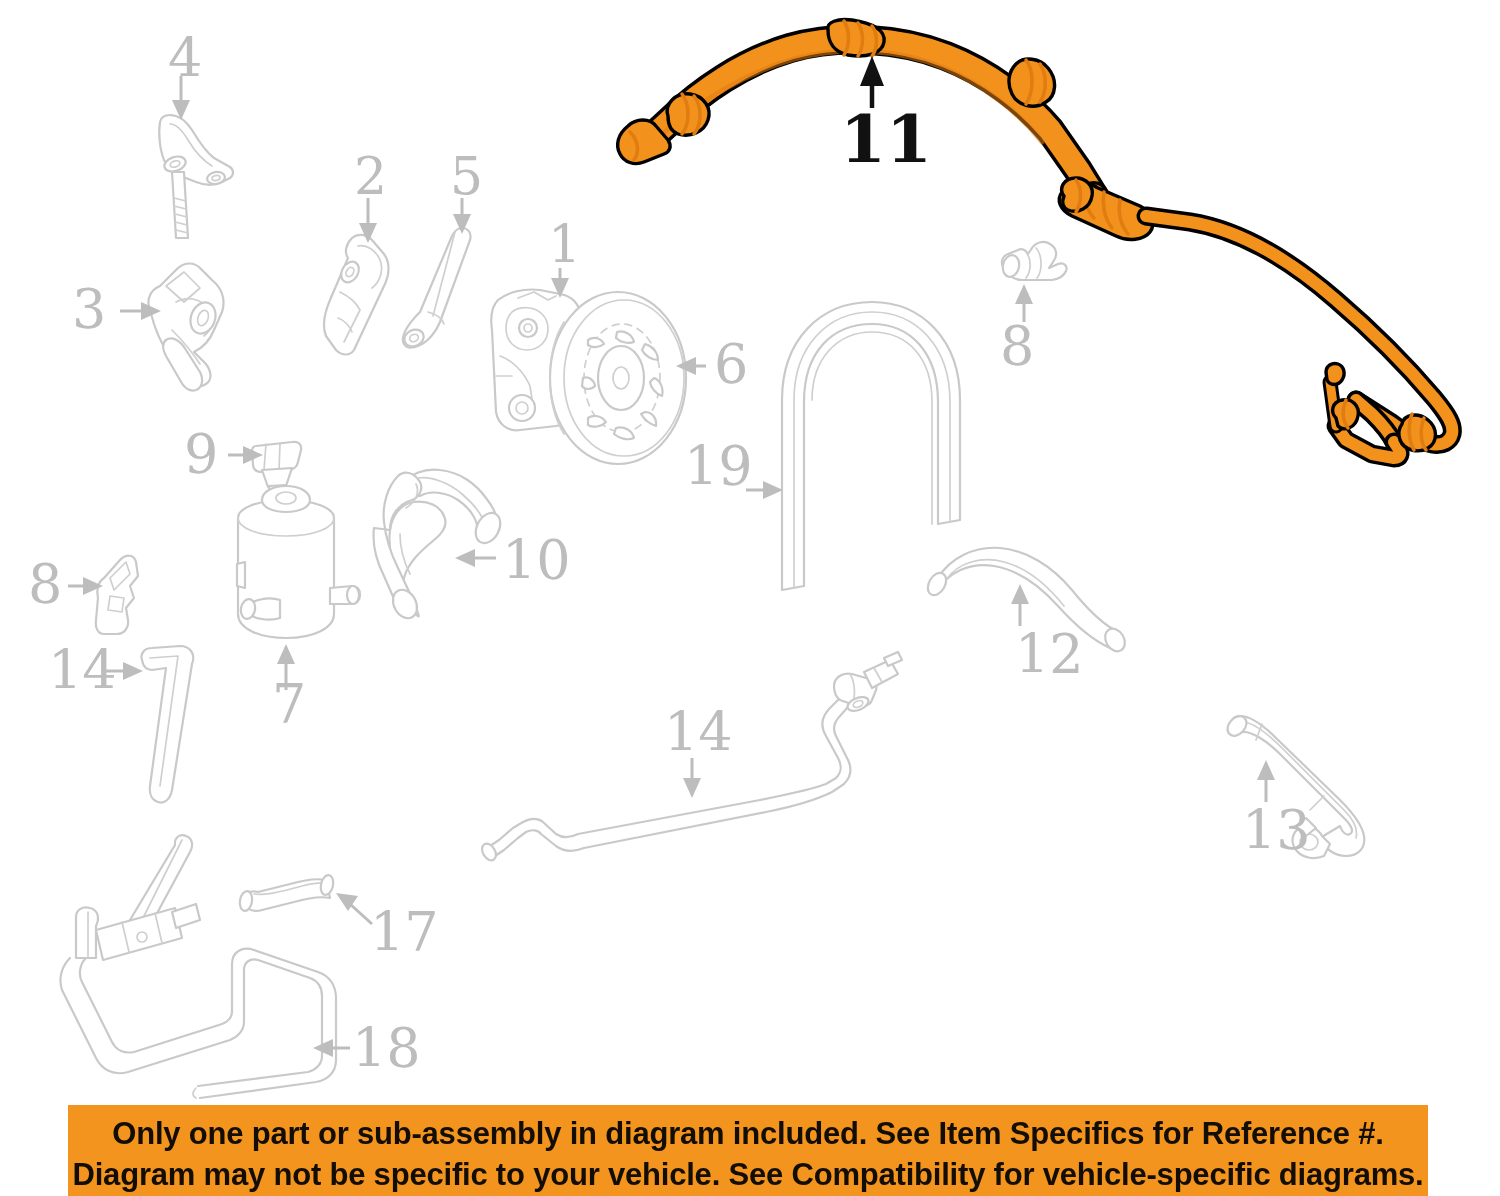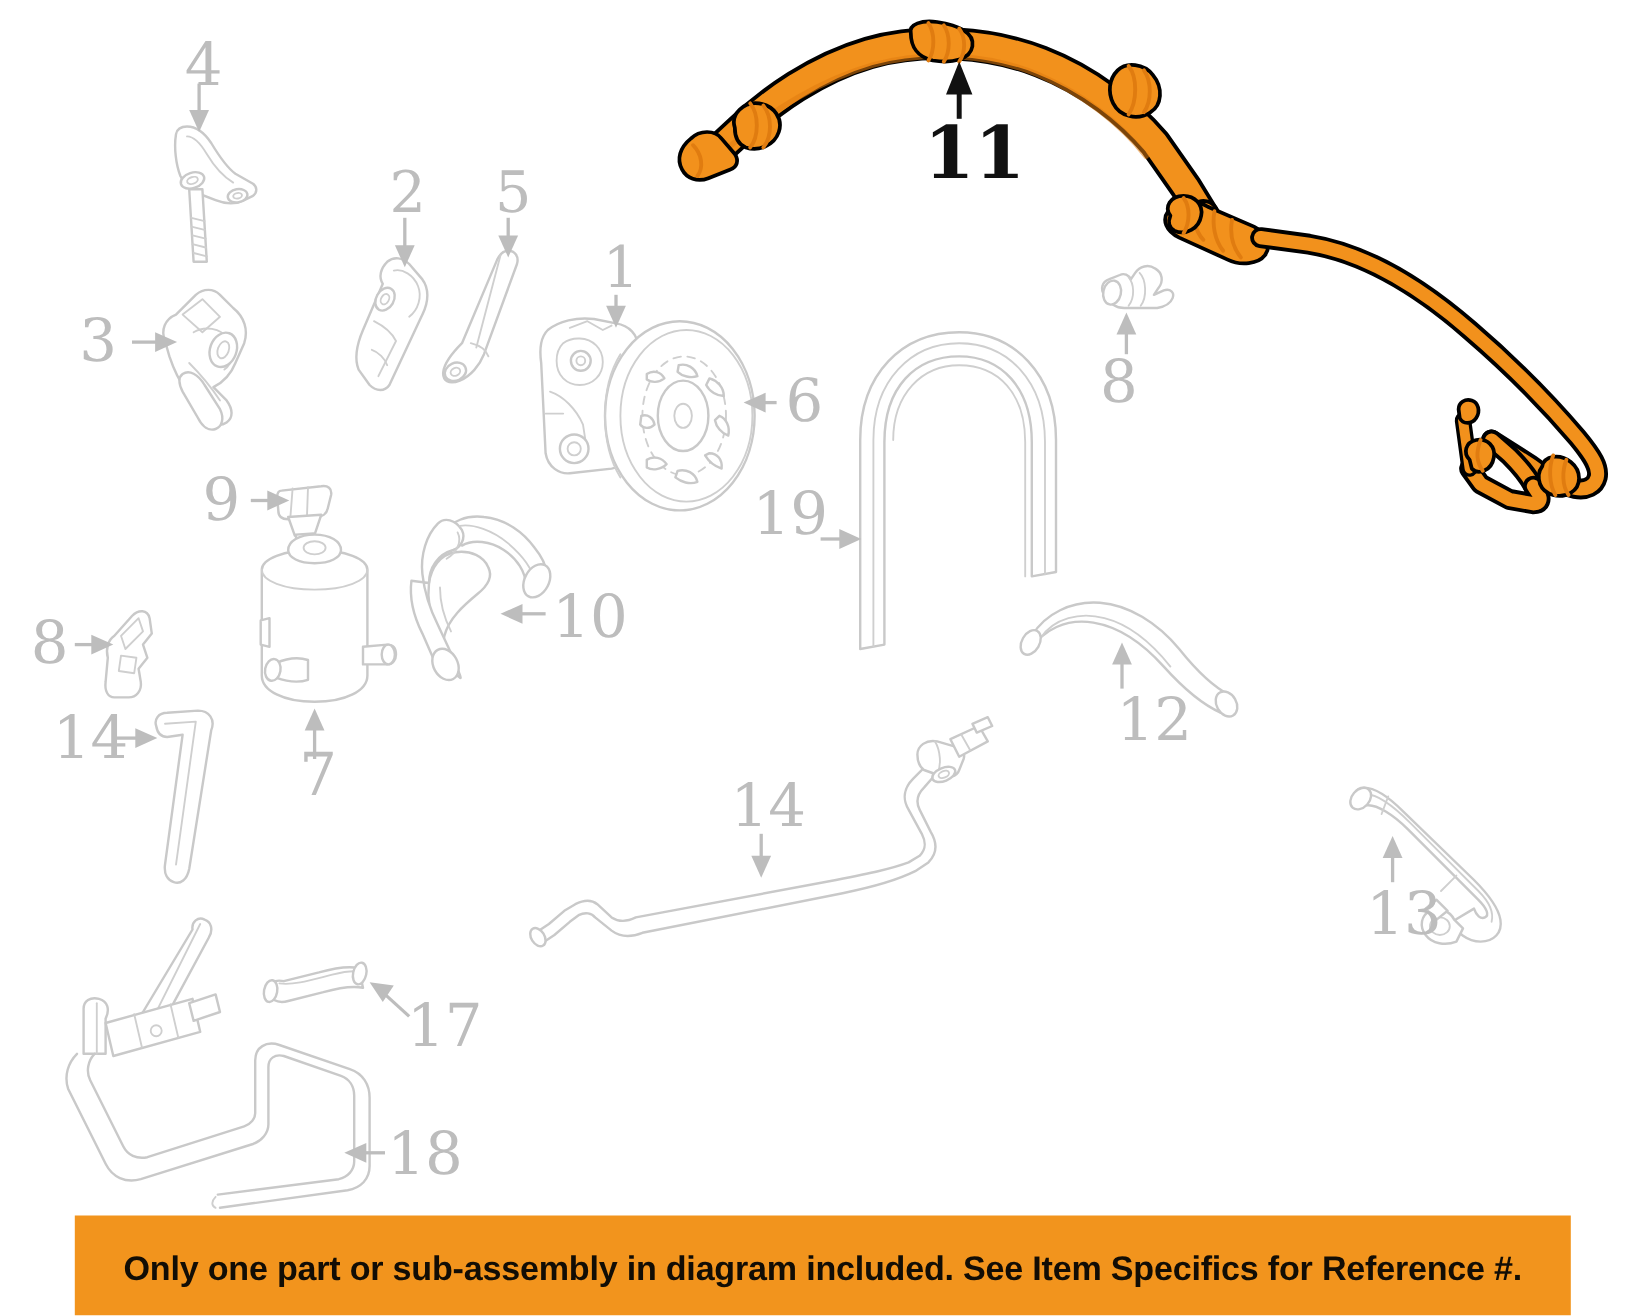--- a/index.html
+++ b/index.html
@@ -568,15 +568,16 @@
   <div class="num" style="left:48px;   top:644px;  font-size:54px;">14</div>
   <div class="num" style="left:272px;  top:678px;  font-size:54px;">7</div>
   <div class="num" style="left:664px;  top:706px;  font-size:54px;">14</div>
   <div class="num" style="left:1242px; top:804px;  font-size:54px;">13</div>
   <div class="num" style="left:370px;  top:906px;  font-size:54px;">17</div>
   <div class="num" style="left:352px;  top:1022px; font-size:54px;">18</div>
   <div class="num hl" style="left:840px; top:106px; font-size:66px;">11</div>
 
   <div id="banner">
     <div class="banner-line">Only one part or sub-assembly in diagram included. See Item Specifics for Reference #.</div>
+    <div class="banner-line">Diagram may not be specific to your vehicle. See Compatibility for vehicle-specific diagrams.</div>
   </div>
 
 </div>
 
 </body></html>

